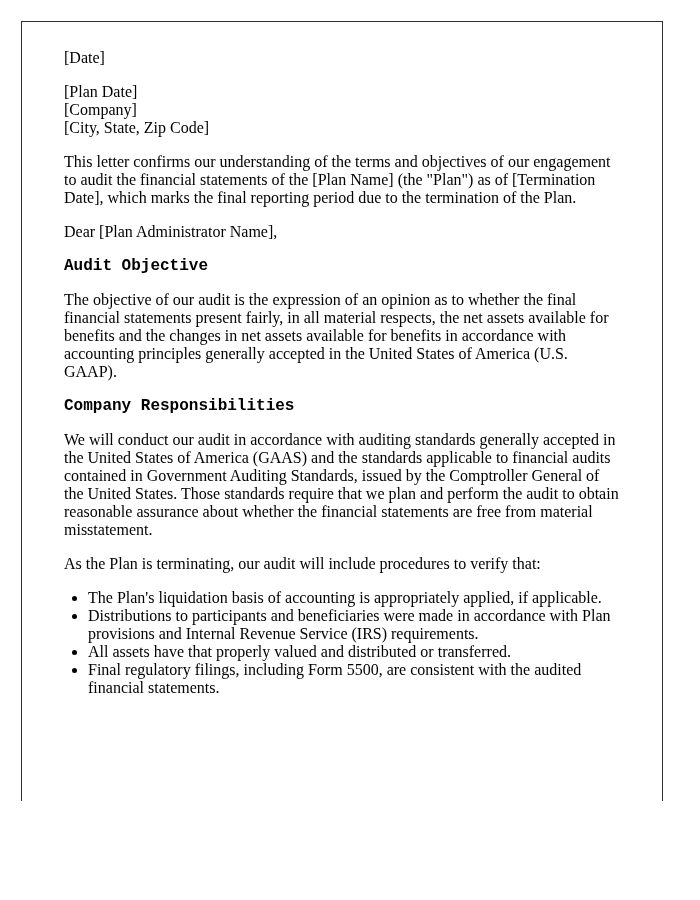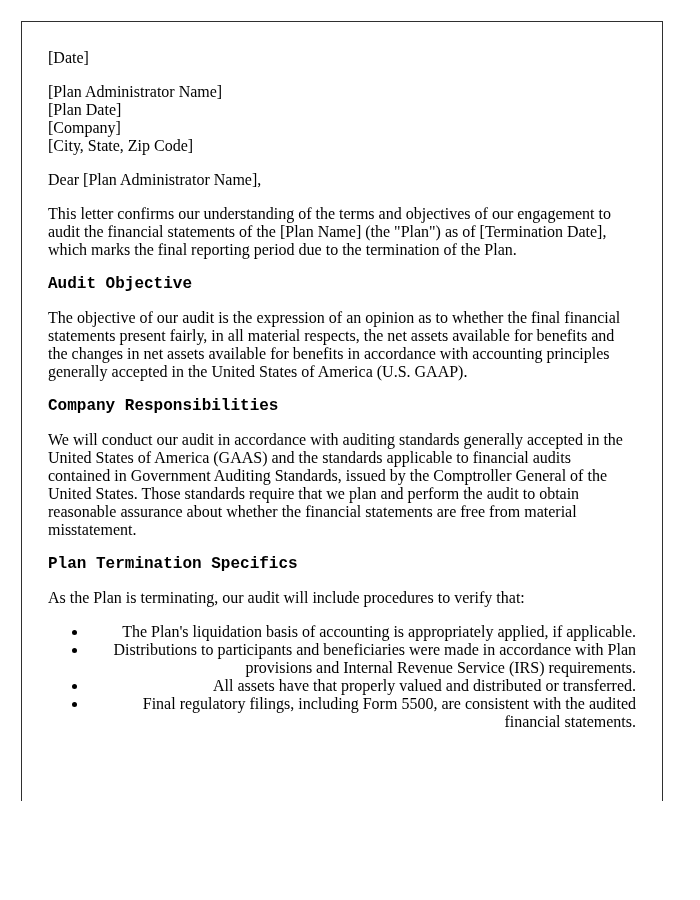--- a/index.html
+++ b/index.html
@@ -24,71 +24,68 @@
     height: 780px;
     box-sizing: border-box;
     border: 1px solid #2f2f2f;
     border-bottom: none;
     padding: 27px 26px 0 26px;
     line-height: 18px;
     overflow: hidden;
     background: #ffffff;
   }
   .page p {
-    margin: 16px 0;
+    margin: 16px 16px;
   }
   .page p:first-child {
     margin-top: 0;
   }
   .addr span {
     display: block;
   }
   .heading {
     font-weight: bold;
     font-family: Liberation Mono, monospace;
   }
   ul.bullets {
     margin: 12px 0;
     padding-left: 40px;
     list-style-type: disc;
-    text-align: right;
   }
   ul.bullets li {
     margin: 0;
     padding: 0;
   }
 </style>
 </head>
 <body>
 
 <div class="page">
 
   <p>[Date]</p>
 
   <p class="addr">
-    <span>[Plan Administrator Name]</span>
     <span>[Plan Date]</span>
     <span>[Company]</span>
     <span>[City, State, Zip Code]</span>
   </p>
 
 
+  <p>This letter confirms our understanding of the terms and objectives of our engagement to audit the financial statements of the [Plan Name] (the "Plan") as of [Termination Date], which marks the final reporting period due to the termination of the Plan.</p>
+
   <p>Dear [Plan Administrator Name],</p>
-
-  <p>This letter confirms our understanding of the terms and objectives of our engagement to audit the financial statements of the [Plan Name] (the "Plan") as of [Termination Date], which marks the final reporting period due to the termination of the Plan.</p>
 
   <p class="heading">Audit Objective</p>
 
   <p>The objective of our audit is the expression of an opinion as to whether the final financial statements present fairly, in all material respects, the net assets available for benefits and the changes in net assets available for benefits in accordance with accounting principles generally accepted in the United States of America (U.S. GAAP).</p>
 
   <p class="heading">Company Responsibilities</p>
 
   <p>We will conduct our audit in accordance with auditing standards generally accepted in the United States of America (GAAS) and the standards applicable to financial audits contained in Government Auditing Standards, issued by the Comptroller General of the United States. Those standards require that we plan and perform the audit to obtain reasonable assurance about whether the financial statements are free from material misstatement.</p>
 
-  <p class="heading">Plan Termination Specifics</p>
 
   <p>As the Plan is terminating, our audit will include procedures to verify that:</p>
 
   <ul class="bullets">
     <li>The Plan's liquidation basis of accounting is appropriately applied, if applicable.</li>
     <li>Distributions to participants and beneficiaries were made in accordance with Plan provisions and Internal Revenue Service (IRS) requirements.</li>
     <li>All assets have that properly valued and distributed or transferred.</li>
     <li>Final regulatory filings, including Form 5500, are consistent with the audited financial statements.</li>
   </ul>
 

